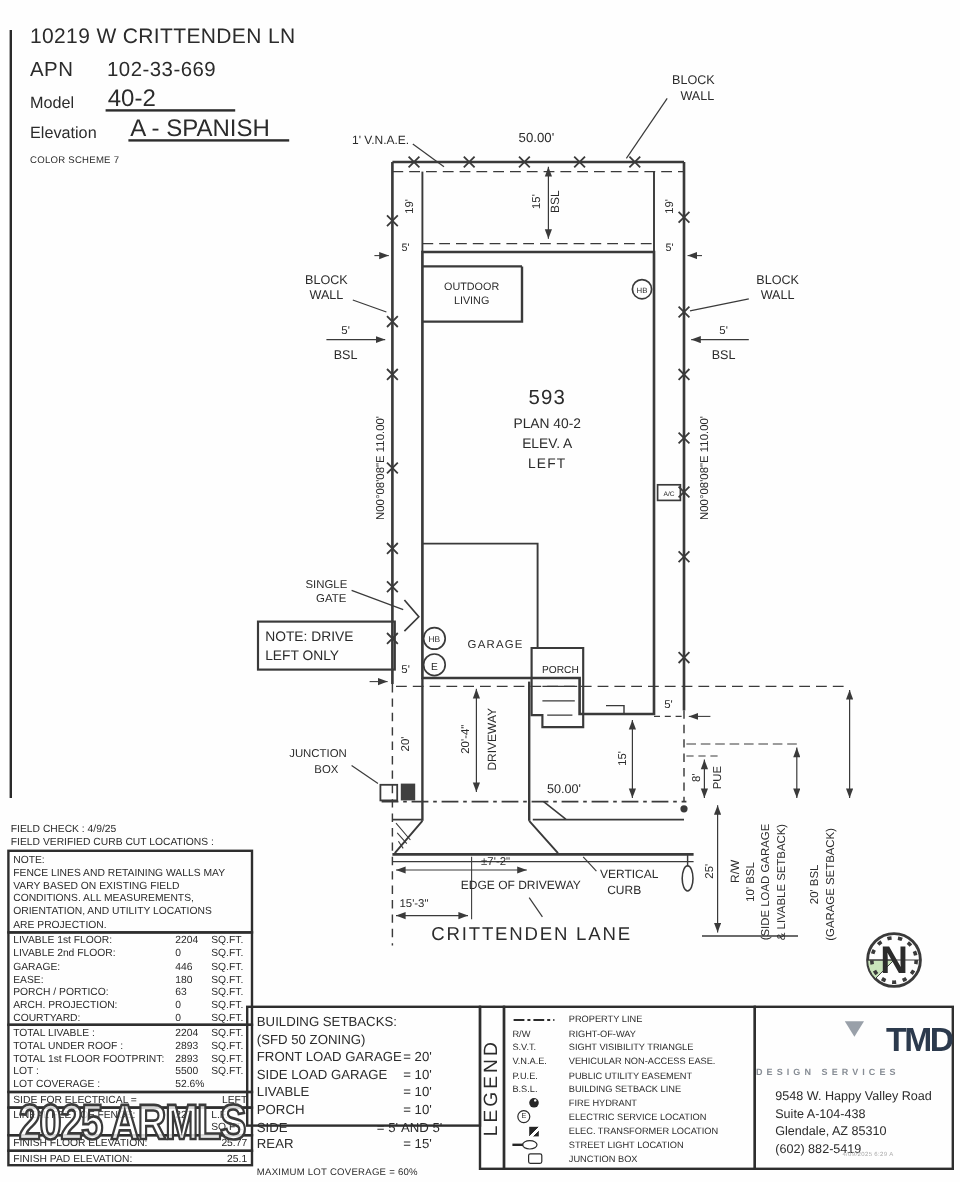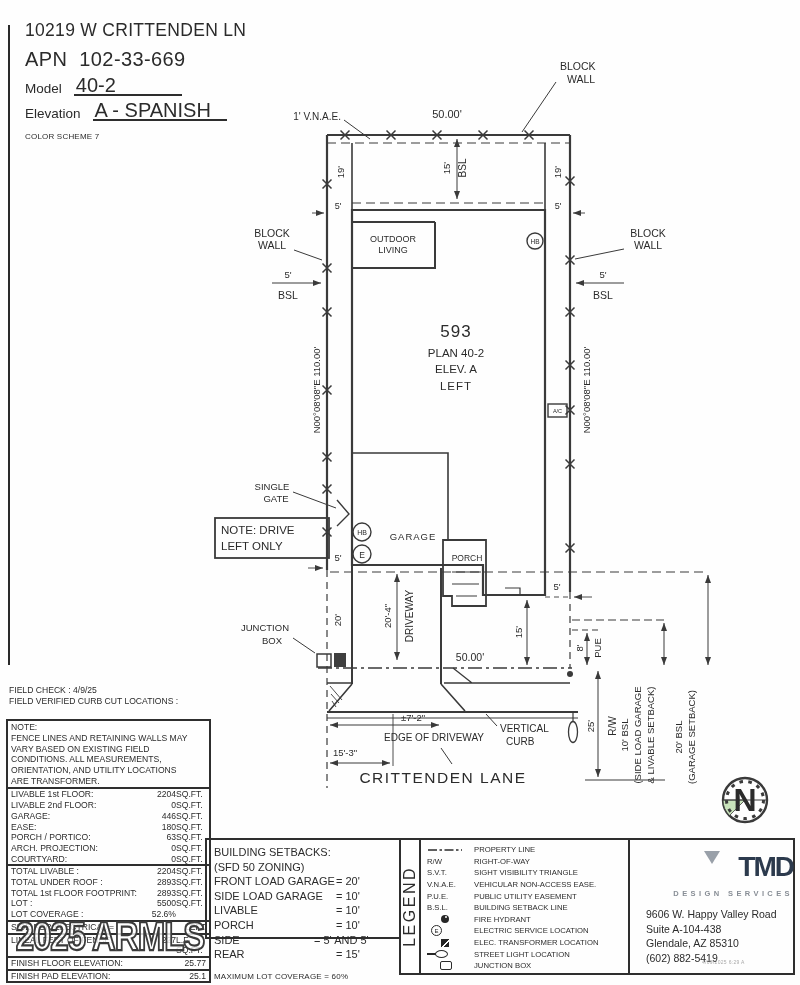--- a/index.html
+++ b/index.html
@@ -2,39 +2,39 @@
 <html><head>
 <meta charset="utf-8">
 <style>
   html,body{margin:0;padding:0;background:#e8e8e8}
   .page{position:relative;width:800px;height:985px;background:#fefefe;overflow:hidden;
         font-family:"Liberation Sans",sans-serif;color:#2b2b2b}
   
   .leftbar{position:absolute;left:8px;top:25px;width:2px;height:640px;background:#2a2a2a}
   .hdr{position:absolute;left:25px;top:20px;width:280px}
   .addr{font-size:17.5px;letter-spacing:.3px}
-  .apn{margin-top:7px;font-size:20px;letter-spacing:.4px;display:flex;gap:12px}
-  .mrow{margin-top:6px;font-size:13.5px;display:flex;align-items:flex-end;gap:12px}
+  .apn{margin-top:7px;font-size:17px;letter-spacing:.4px;display:flex;gap:28px}
+  .mrow{margin-top:6px;font-size:13.5px;display:flex;align-items:flex-end;gap:26px}
   .mval{font-size:20px;border-bottom:2px solid #2d2d2d;min-width:102px;padding:0 4px 1px 2px;line-height:16px}
   .eval{min-width:128px}
   .opts{margin-top:13px;font-size:8px;line-height:10px;letter-spacing:.2px}
   .cscheme{margin-top:11px;font-size:8px;letter-spacing:.2px}
   
   .plan{position:absolute;left:200px;top:55px;width:600px;height:780px}
   .plan text{fill:#2b2b2b;font-family:"Liberation Sans",sans-serif}
   .ln{stroke:#3a3a3a;fill:none}
   
   .notes{position:absolute;left:6px;top:685px;width:205px;font-size:8.6px}
   .nline{padding-left:3px;line-height:10.6px;white-space:nowrap}
   .box{border:2px solid #2e2e2e;margin-top:-2px;background:transparent}
-  .box.first{margin-top:13px}
+  .box.first{margin-top:2px}
   .note-box{padding:1px 3px;line-height:10.7px}
   .trow{display:flex;line-height:10.7px;padding:0 3px;white-space:nowrap}
   .trow .lb{flex:1}
-  .trow .vl{width:30px;text-align:right}
+  .trow .vl{width:30px;}
   .trow .un{width:30px;text-align:left;padding-left:0}
   .trow .vl2{flex:none;text-align:right}
   .wm{position:absolute;left:-2px;top:912px;width:224px;text-align:center;font-size:33px;font-weight:700;
       letter-spacing:-1px;color:rgba(255,255,255,.8);-webkit-text-stroke:1.8px #3b3b3b;
       transform:scaleY(1.25);transform-origin:top;white-space:nowrap;z-index:6}
   
   .sb{position:absolute;left:205px;top:838px;width:196px;height:101px;border:2px solid #2e2e2e;
       box-sizing:border-box;padding:5px 7px;font-size:11px;line-height:14.6px}
   .sb-row{display:flex}
   .sb-row .l{width:122px}
@@ -55,21 +55,21 @@
         background:linear-gradient(135deg,#262626 52%,#fff 52%,#fff 68%,#262626 68%)}
   .ic-stem{width:9px;height:1.5px;background:#262626}
   .ic-oval{width:11px;height:6px;border:1.3px solid #2b2b2b;border-radius:50%;margin-left:-1px}
   .ic-jb{width:10px;height:7px;border:1.6px solid #2b2b2b;border-radius:2px;margin-left:13px}
   .firm{position:absolute;left:628px;top:838px;width:167px;height:137px;border:2px solid #2e2e2e;
       box-sizing:border-box;padding-top:7px}
   .logo{position:relative;text-align:right;font-size:28px;font-weight:700;color:#2c3a4d;
       letter-spacing:-2px;line-height:40px}
   .logo .tri{position:absolute;left:50%;top:4px;margin-left:-8px;width:0;height:0;
       border-left:8px solid transparent;border-right:8px solid transparent;border-top:13px solid #99a0a9}
-  .tagline{text-align:right;font-size:7.5px;letter-spacing:3.4px;color:#878d95;font-weight:700;margin-top:2px}
+  .tagline{text-align:left;font-size:7.5px;letter-spacing:3.4px;color:#878d95;font-weight:700;margin-top:2px}
   .faddr{margin:9px 0 0 16px;font-size:10.5px;line-height:14.5px;text-align:left}
   .stamp{position:absolute;left:702px;top:959px;font-size:5px;color:#a9a9a9;letter-spacing:.3px}
 </style>
 </head>
 <body>
 
 <div class="page">
 
   <div class="leftbar"></div>
 
@@ -277,21 +277,21 @@
   <div class="notes">
     <div class="nline">FIELD CHECK : 4/9/25</div>
     <div class="nline">FIELD VERIFIED CURB CUT LOCATIONS :</div>
 
     <div class="box first note-box">
       <div>NOTE:</div>
       <div>FENCE LINES AND RETAINING WALLS MAY</div>
       <div>VARY BASED ON EXISTING FIELD</div>
       <div>CONDITIONS.  ALL MEASUREMENTS,</div>
       <div>ORIENTATION, AND UTILITY LOCATIONS</div>
-      <div>ARE TRANSFORMER.</div>
+      <div>ARE PROJECTION.</div>
     </div>
 
     <div class="box">
       <div class="trow">
           <span class="lb">LIVABLE 1st FLOOR:</span>
           <span class="vl">2204</span>
           <span class="un">SQ.FT.</span>
         </div>
       <div class="trow">
           <span class="lb">LIVABLE 2nd FLOOR:</span>
@@ -497,21 +497,21 @@
       </div>
   </div>
 
   <div class="firm">
     <div class="logo">
       <span>TMD</span>
       <span class="tri"></span>
     </div>
     <div class="tagline">DESIGN SERVICES</div>
     <div class="faddr">
-      <div>9606 W. Happy Valley Road</div>
+      <div>9548 W. Happy Valley Road</div>
       <div>Suite A-104-438</div>
       <div>Glendale, AZ 85310</div>
       <div>(602) 882-5419</div>
     </div>
   </div>
 
   <div class="stamp">4/09/2025 6:29 A</div>
 </div>
 
 </body></html>

